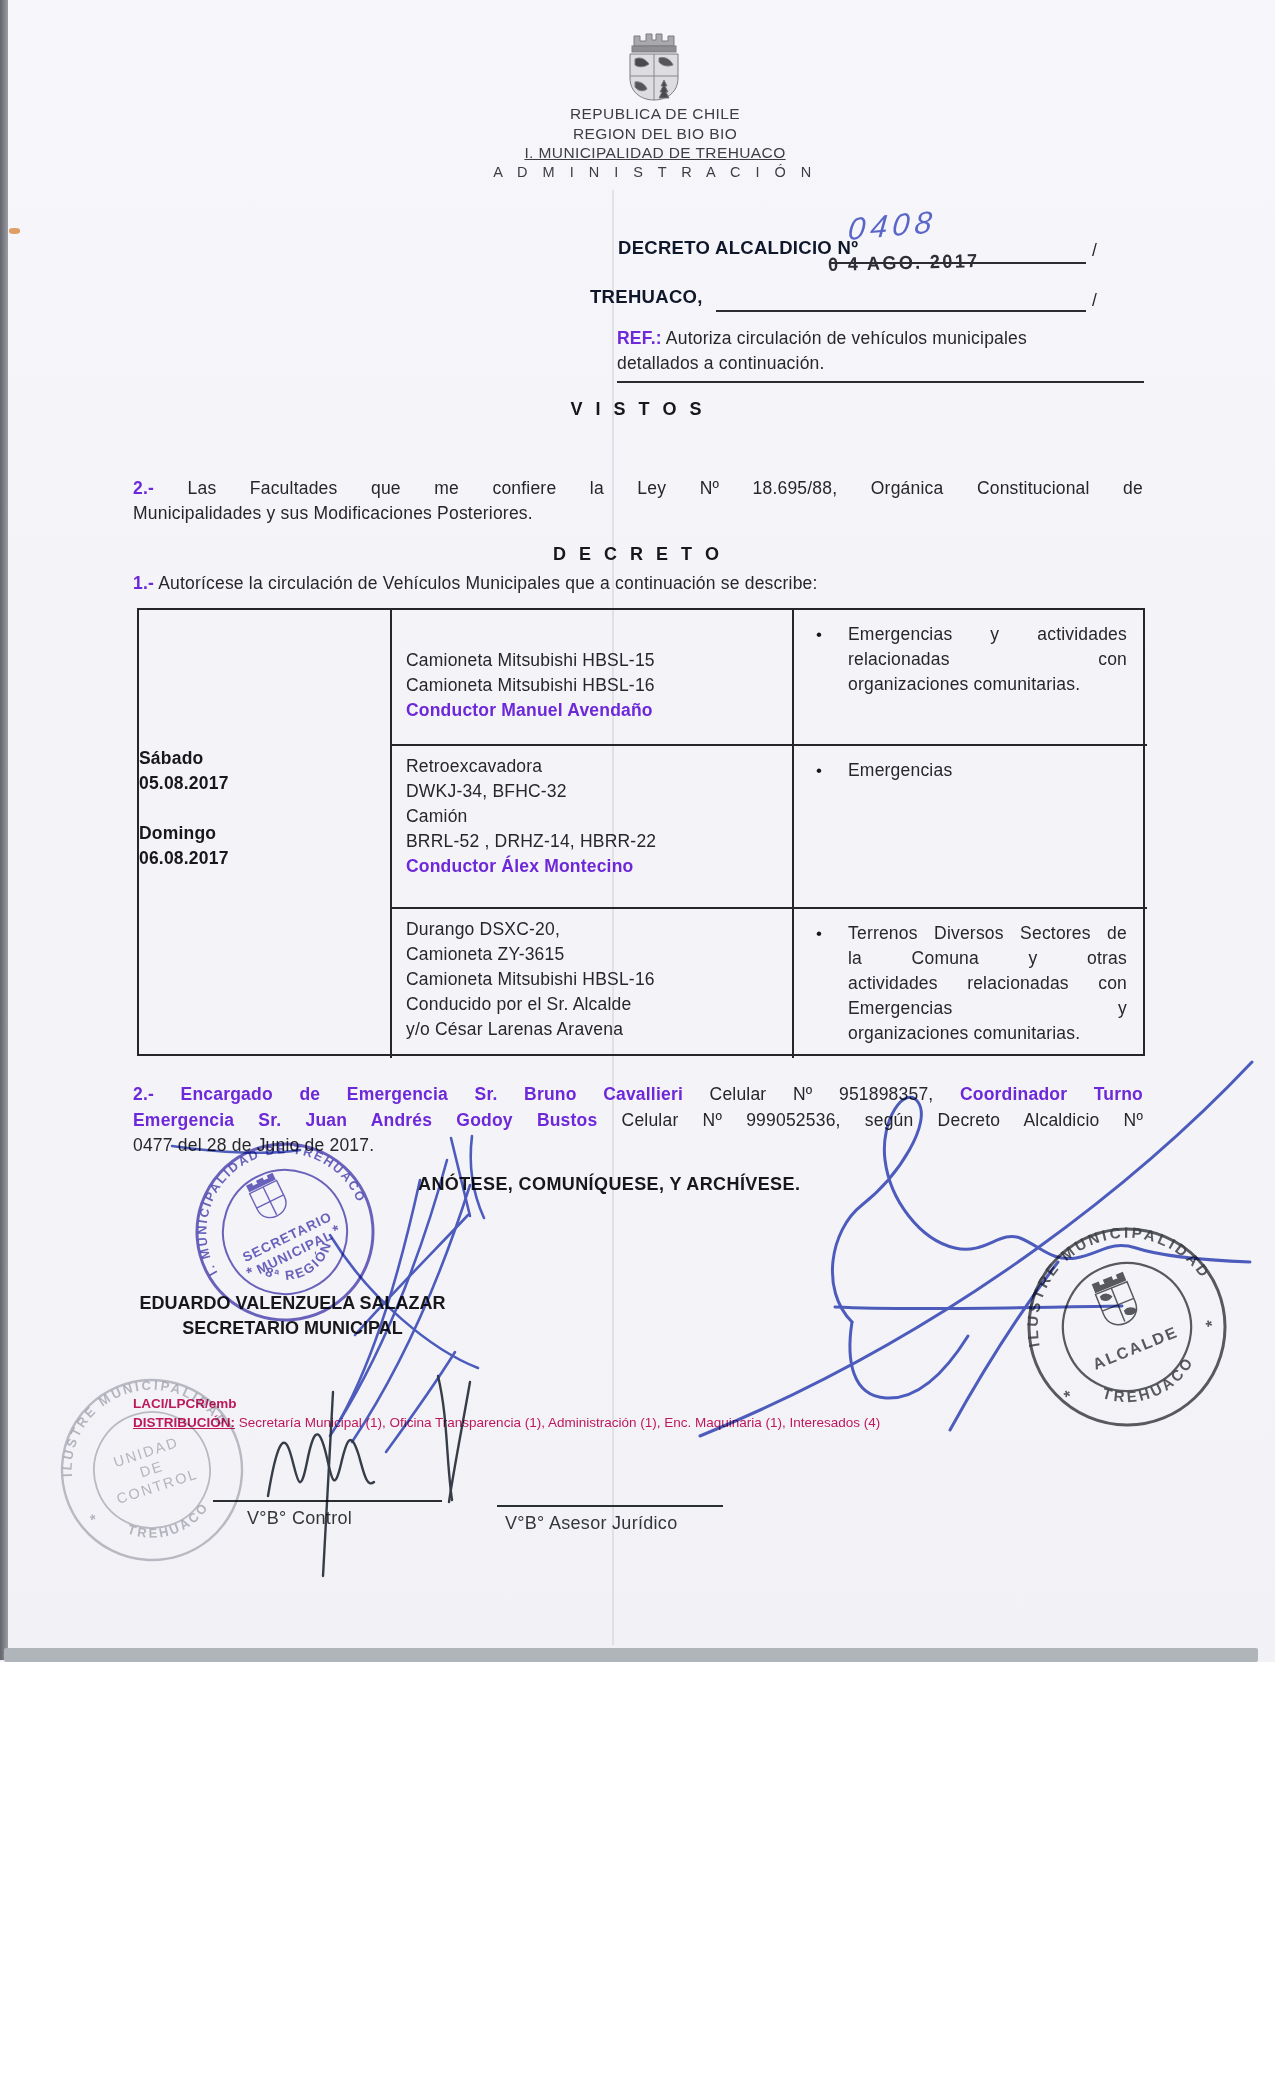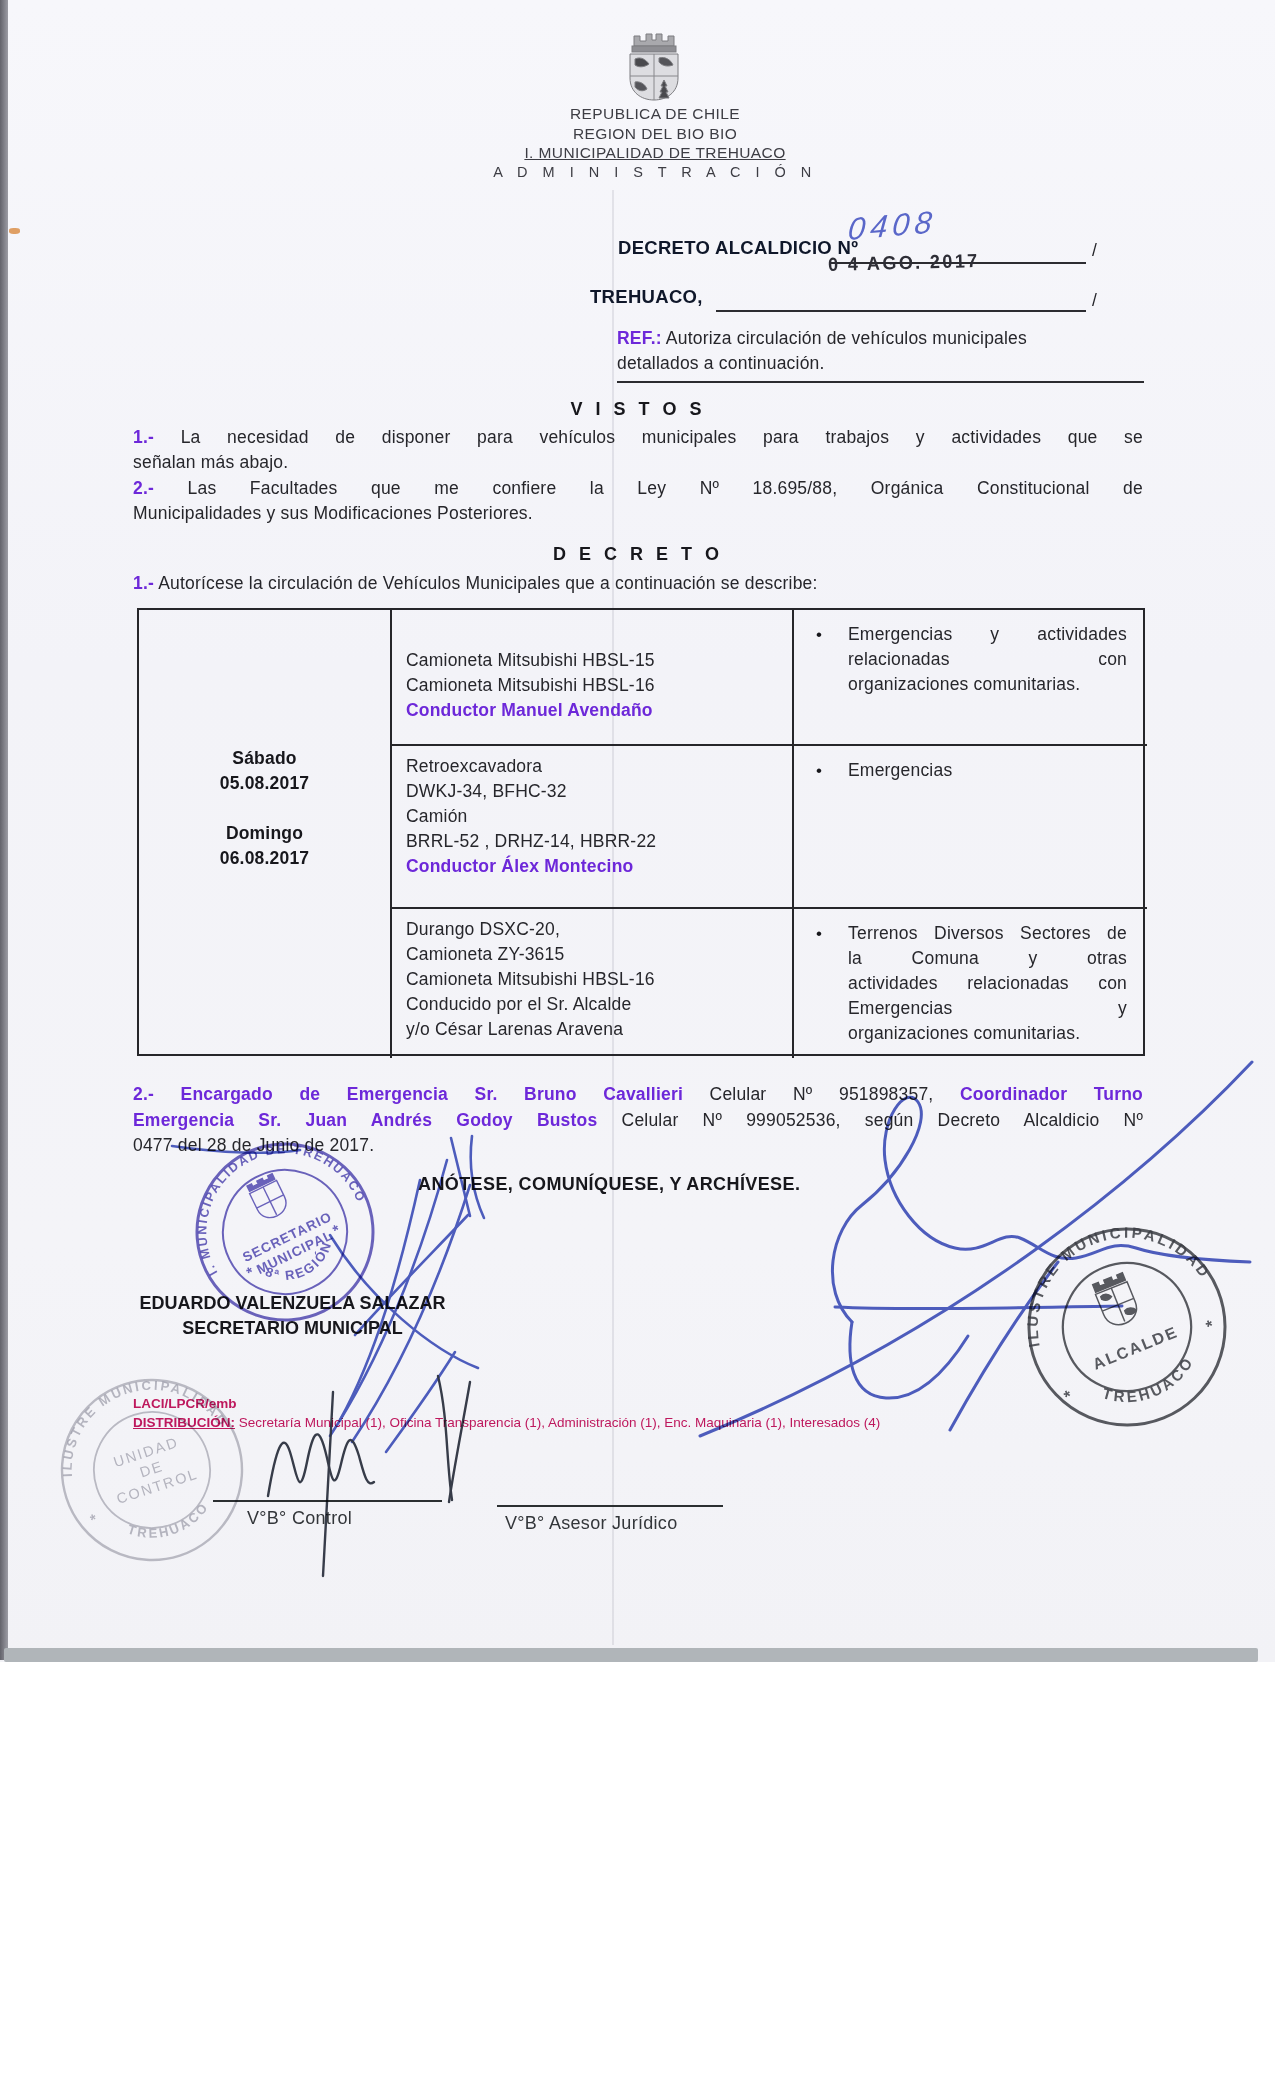--- a/index.html
+++ b/index.html
@@ -31,21 +31,21 @@
   .datestamp{font-weight:bold;font-size:19px;color:#2e2e36;letter-spacing:2.5px;
         transform:rotate(-1.5deg) scaleX(.95);transform-origin:left;white-space:nowrap;}
 
   .refblk{width:527px;border-bottom:2.6px solid #2c2c30;padding-bottom:5px;}
 
   .heading{font-weight:bold;font-size:18px;color:#17171c;letter-spacing:4px;}
 
   .vtable{display:grid;grid-template-columns:253px 402px 353px;grid-template-rows:136px 163px 149px;
           border:2.3px solid #26262a;width:1008px;height:448px;box-sizing:border-box;}
   .vtable .cell{box-sizing:border-box;}
-  .c-dates{grid-column:1;grid-row:1/4;border-right:2.2px solid #26262a;text-align:center;}
+  .c-dates{grid-column:1;grid-row:1/4;border-right:2.2px solid #26262a;}
   .c-dates .inner{margin-top:136px;font-weight:bold;color:#17171c;font-size:17.5px;line-height:25px;}
   .gap{height:25px;}
   .cv{grid-column:2;border-right:2.2px solid #26262a;padding:8px 14px 0 14px;}
   .cp{grid-column:3;padding:12px 20px 0 22px;}
   .rb{border-bottom:2.2px solid #26262a;}
   .bullet-row{display:flex;}
   .bullet-glyph{width:14px;margin-right:18px;font-size:17px;color:#17171c;}
   .bullet-text{flex:1;}
 
   .closing{font-weight:bold;font-size:18px;color:#17171c;letter-spacing:.4px;}
@@ -103,24 +103,20 @@
   <div class="abs datestamp" style="left:828px;top:254px;">0 4 AGO. 2017</div>
   <div class="abs uline" style="left:716px;top:310px;width:370px;"></div>
   <div class="abs txt" style="left:1092px;top:288px;">/</div>
 
   <div class="abs txt refblk" style="left:617px;top:326px;">
     <div><span class="b">REF.:</span> <span>Autoriza circulación de vehículos municipales</span></div>
     <div>detallados a continuación.</div>
   </div>
 
   <div class="abs heading center" style="left:133px;top:399px;width:1010px;">V I S T O S</div>
-  <div class="abs txt" style="left:133px;top:425px;width:1010px;">
-    <div class="jl"><span class="b">1.-</span> <span>La necesidad de disponer para vehículos municipales para trabajos y actividades que se</span></div>
-    <div>señalan más abajo.</div>
-  </div>
   <div class="abs txt" style="left:133px;top:476px;width:1010px;">
     <div class="jl"><span class="b">2.-</span> <span>Las Facultades que me confiere la Ley Nº 18.695/88, Orgánica Constitucional de</span></div>
     <div>Municipalidades y sus Modificaciones Posteriores.</div>
   </div>
 
   <div class="abs heading center" style="left:133px;top:544px;width:1010px;">D E C R E T O</div>
   <div class="abs txt" style="left:133px;top:571px;width:1010px;">
     <span class="b">1.-</span>
     <span>Autorícese la circulación de Vehículos Municipales que a continuación se describe:</span>
   </div>

